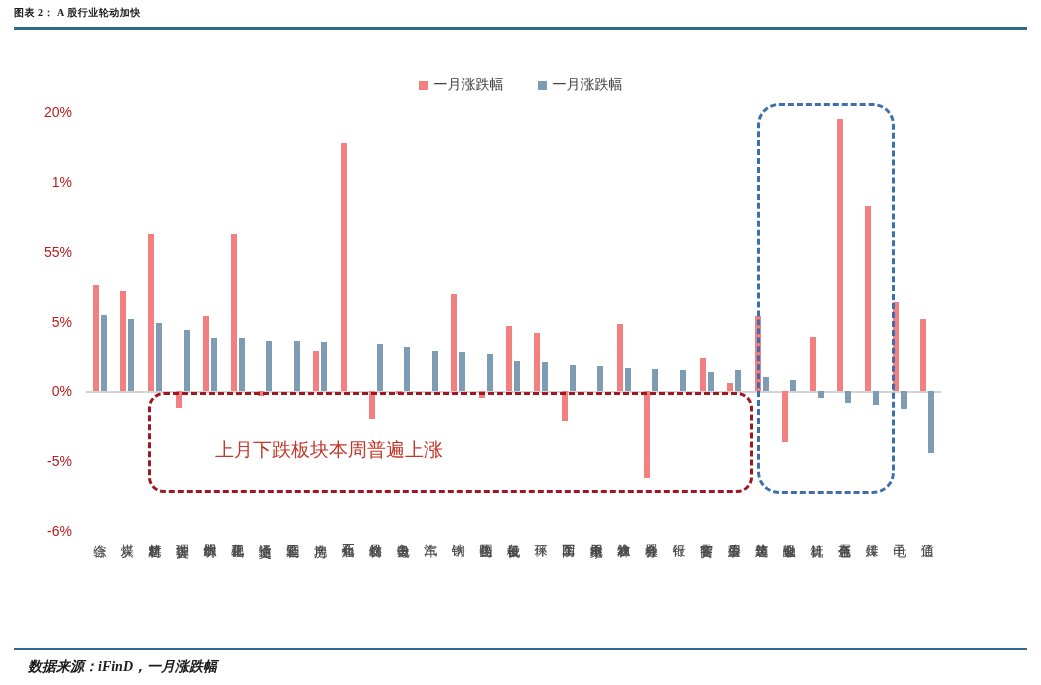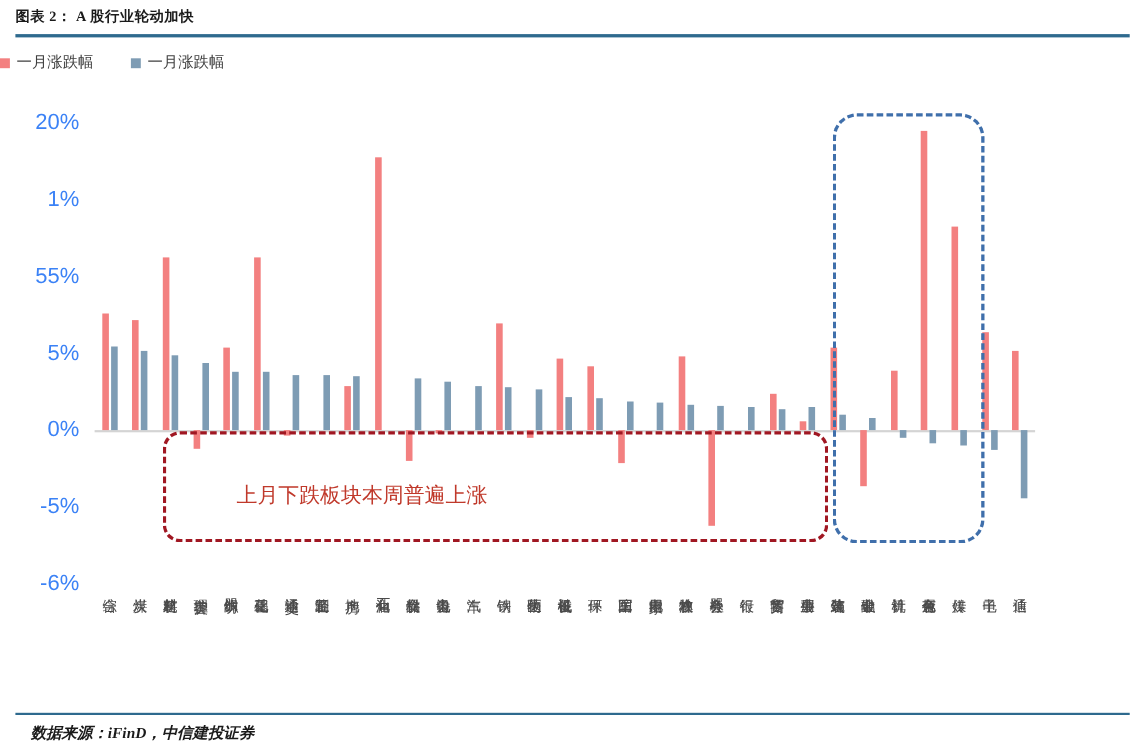--- a/index.html
+++ b/index.html
@@ -10,21 +10,21 @@
     font-family:"Liberation Sans","DejaVu Sans",sans-serif;
     position:relative;
     overflow:hidden;
   }
 
   
   #header {
     position:absolute; left:14px; top:6px; width:1013px;
   }
   #title-text {
-    font-size:13px; font-weight:bold; color:#1a1a1a;
+    font-size:10px; font-weight:bold; color:#1a1a1a;
     font-family:"Liberation Serif","DejaVu Serif",serif;
     letter-spacing:.5px; white-space:nowrap;
   }
   #title-rule {
     margin-top:7px; height:3px; width:1013px;
     background:#2e6a8e;
   }
 
   
   #footer-rule {
@@ -33,42 +33,42 @@
   }
   #footer-text {
     position:absolute; left:28px; top:658px;
     font-size:14px; font-style:italic; font-weight:bold; color:#1a1a1a;
     font-family:"Liberation Serif","DejaVu Serif",serif;
     white-space:nowrap;
   }
 
   
   #legend {
-    position:absolute; top:48px; left:0; width:1041px;
-    display:flex; gap:34px;
+    position:absolute; top:76px; left:0; width:1041px;
+    display:flex; justify-content:center; gap:34px;
     pointer-events:none;
   }
   .legend-item { display:flex; align-items:center; gap:6px; }
   .legend-swatch { width:9px; height:9px; display:inline-block; }
   .legend-label { font-size:14px; color:#3f3f3f; white-space:nowrap; }
 
   
   #plot {
     position:absolute;
     left:86px; top:112px;
     width:855px; height:419px;     
   }
   .axis-zero {
     position:absolute; left:0; width:100%; height:1.5px;
     background:#d4d4d4;
   }
   #ylabels { position:absolute; left:0; top:112px; width:80px; height:419px; }
   #ylabels .yl {
     position:absolute; right:8px;
-    font-size:20px; color:#3b82f6;
+    font-size:14px; color:#b91c1c;
     transform:translateY(-50%);
     white-space:nowrap;
   }
 
   .col {
     position:absolute; top:0; height:100%;
   }
   .bar {
     position:absolute; width:6px;
   }
@@ -305,13 +305,13 @@
     <div class="xlab" style="left: 841.21px;">通信</div>
   </div>
 
 <div id="box-red"></div>
 <div id="box-blue"></div>
 <div id="anno-red">上月下跌板块本周普遍上涨</div>
 <div id="anno-blue">
 </div>
 
 <div id="footer-rule"></div>
-<div id="footer-text">数据来源：iFinD，中信建投证券</div>
+<div id="footer-text">数据来源：iFinD，一月涨跌幅</div>
 
 </body></html>

